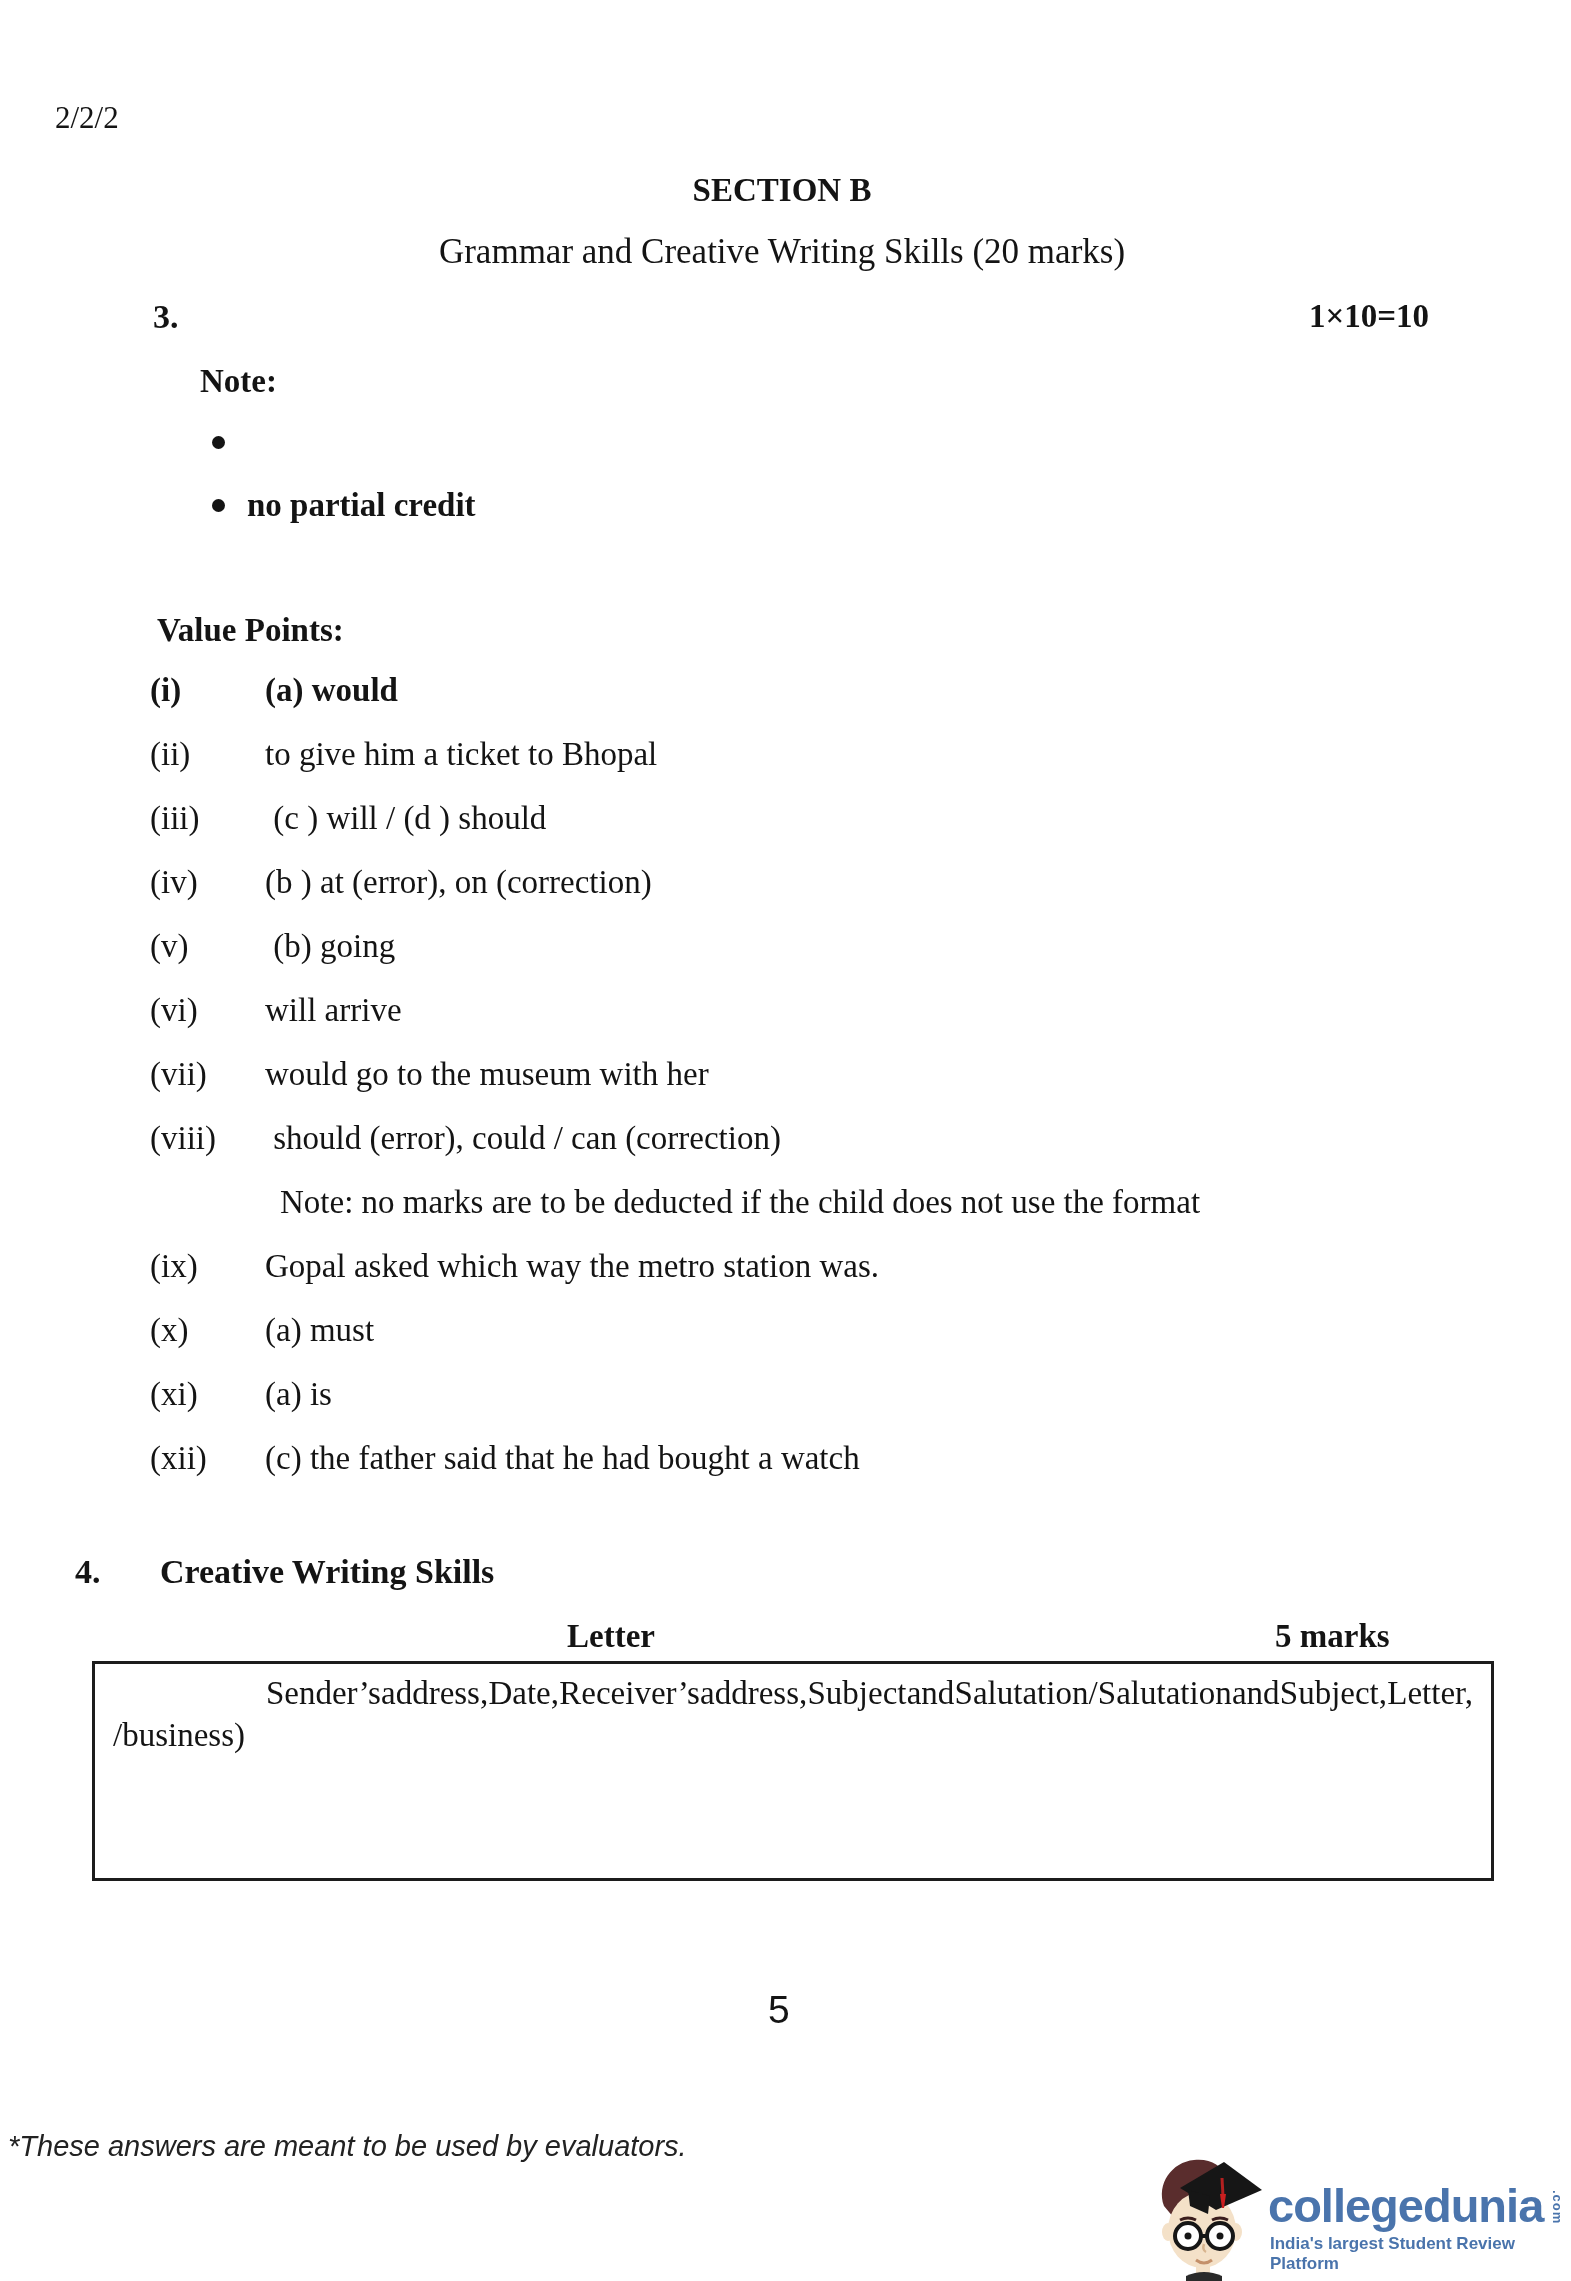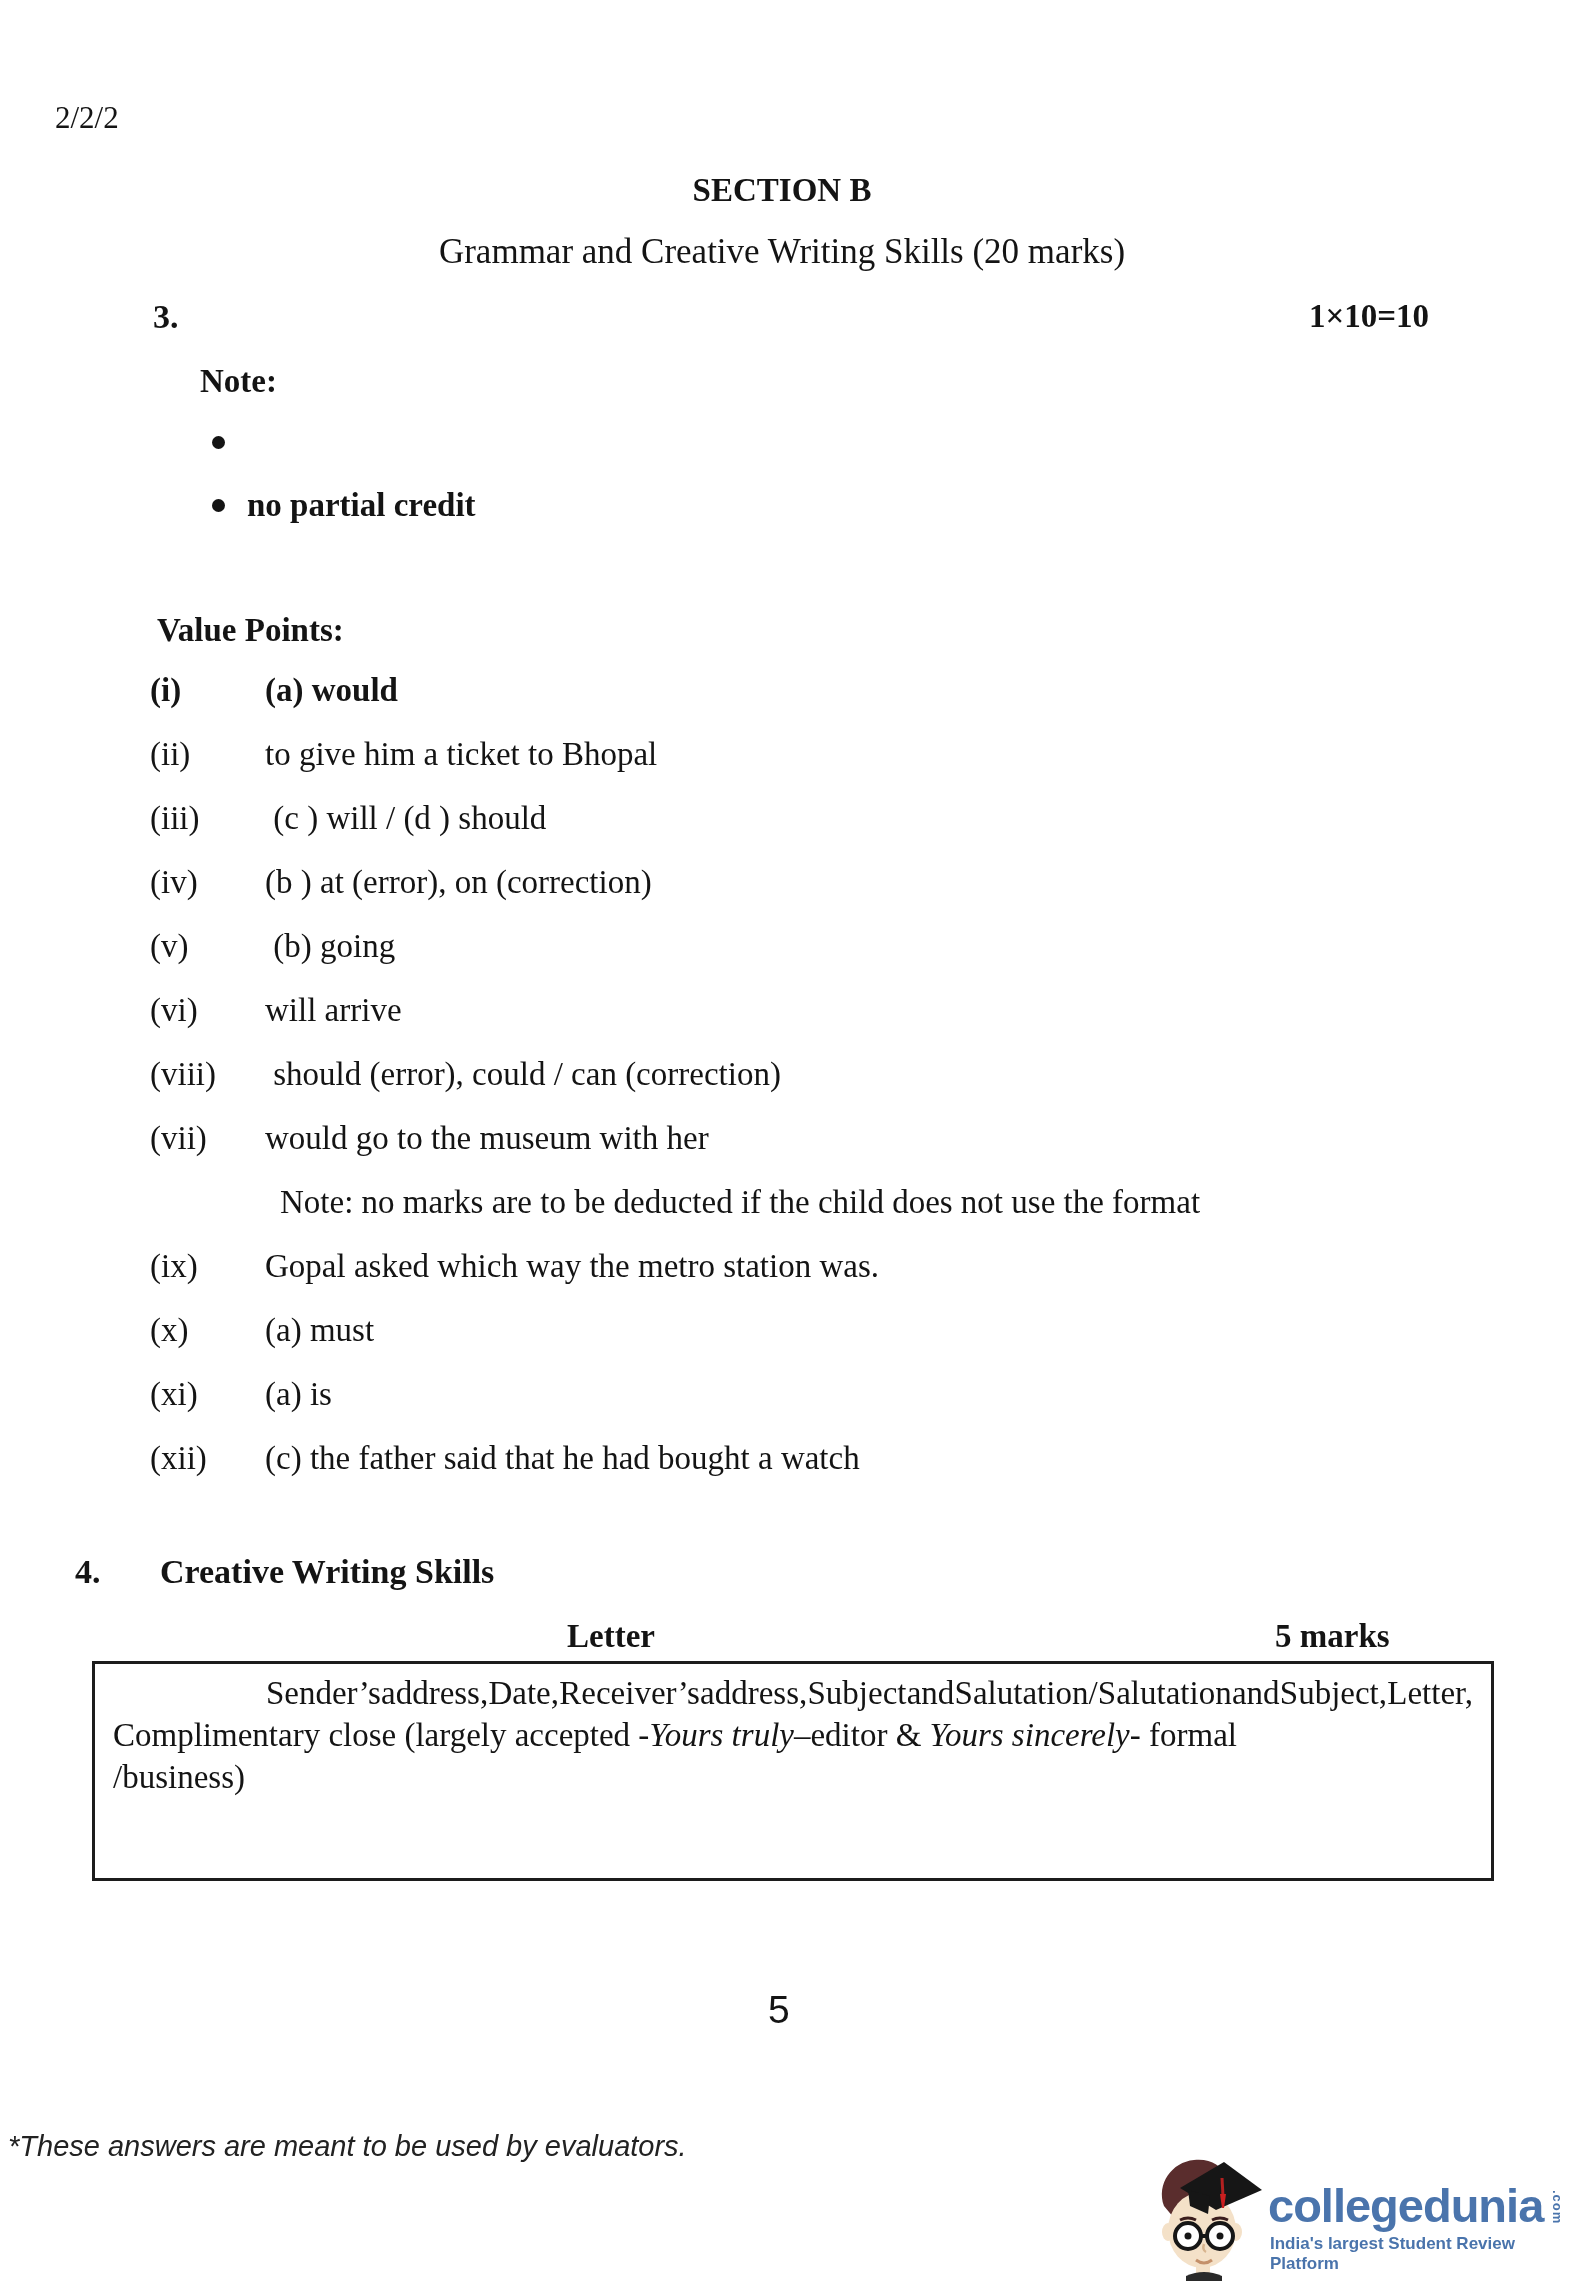--- a/index.html
+++ b/index.html
@@ -97,26 +97,26 @@
   </div>
   <div class="ans-row">
     <span class="num">(v)</span>
     <span class="txt"> (b) going</span>
   </div>
   <div class="ans-row">
     <span class="num">(vi)</span>
     <span class="txt">will arrive</span>
   </div>
   <div class="ans-row">
+    <span class="num">(vii)</span>
+    <span class="txt">would go to the museum with her</span>
+  </div>
+  <div class="ans-row">
     <span class="num">(viii)</span>
     <span class="txt"> should (error), could / can (correction)</span>
-  </div>
-  <div class="ans-row">
-    <span class="num">(vii)</span>
-    <span class="txt">would go to the museum with her</span>
   </div>
   <div class="ans-row note-row">
     <span class="num"></span>
     <span class="txt">Note: no marks are to be deducted if the child does not use the format</span>
   </div>
   <div class="ans-row">
     <span class="num">(ix)</span>
     <span class="txt">Gopal asked which way the metro station was.</span>
   </div>
   <div class="ans-row">
@@ -134,21 +134,20 @@
 </div>
 
 <div class="abs q4-number">4.</div>
 <div class="abs q4-title">Creative Writing Skills</div>
 <div class="abs letter-label">Letter</div>
 <div class="abs letter-marks">5 marks</div>
 
 <div class="abs letter-box">
   <div class="fmt-body">
     <p class="fmt-line fmt-line1">Sender’s address, Date, Receiver’s address, Subject and Salutation/ Salutation and Subject, Letter,</p>
-    <p class="fmt-line"><span>Complimentary close (largely accepted -</span><span class="italic">Yours truly</span><span>–editor &amp; </span><span class="italic">Yours sincerely</span><span>- formal</span></p>
     <p class="fmt-line">/business)</p>
   </div>
 </div>
 
 <div class="abs page-number">5</div>
 <div class="abs footer-note">*These answers are meant to be used by evaluators.</div>
 
 <div class="abs brand">
   <svg class="brand-mascot" viewBox="0 0 112 137" xmlns="http://www.w3.org/2000/svg" aria-hidden="true">
 

